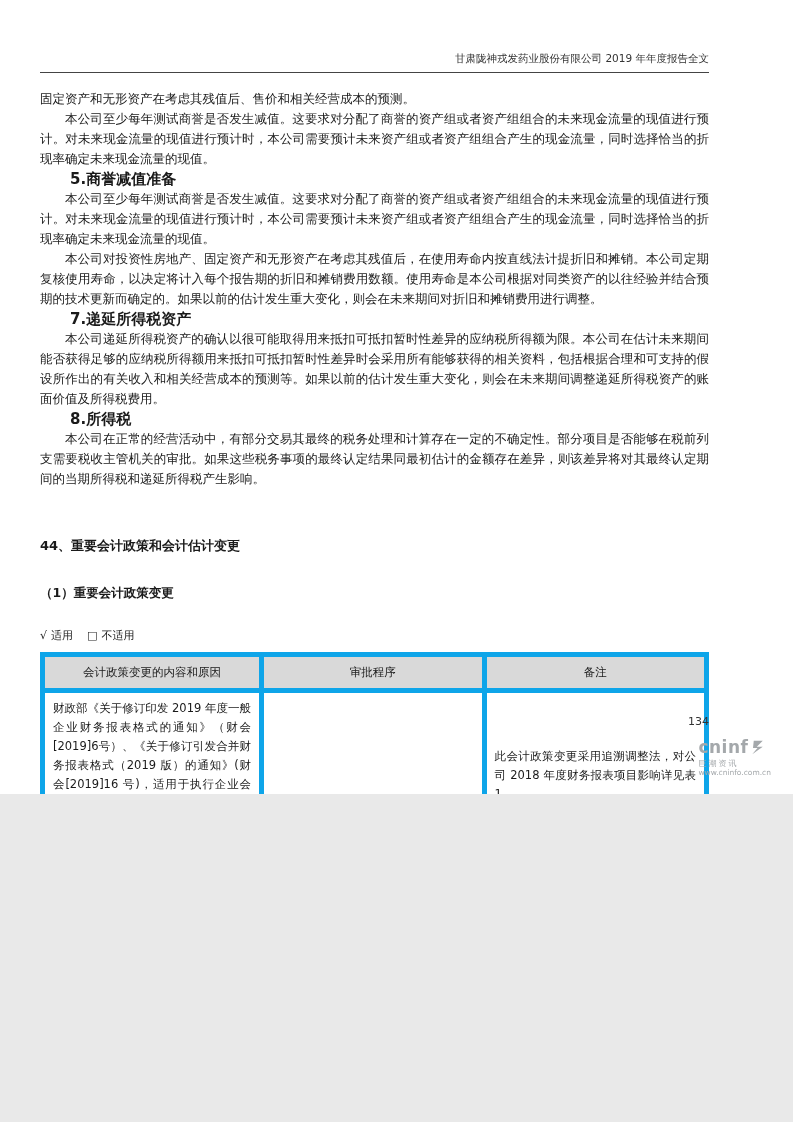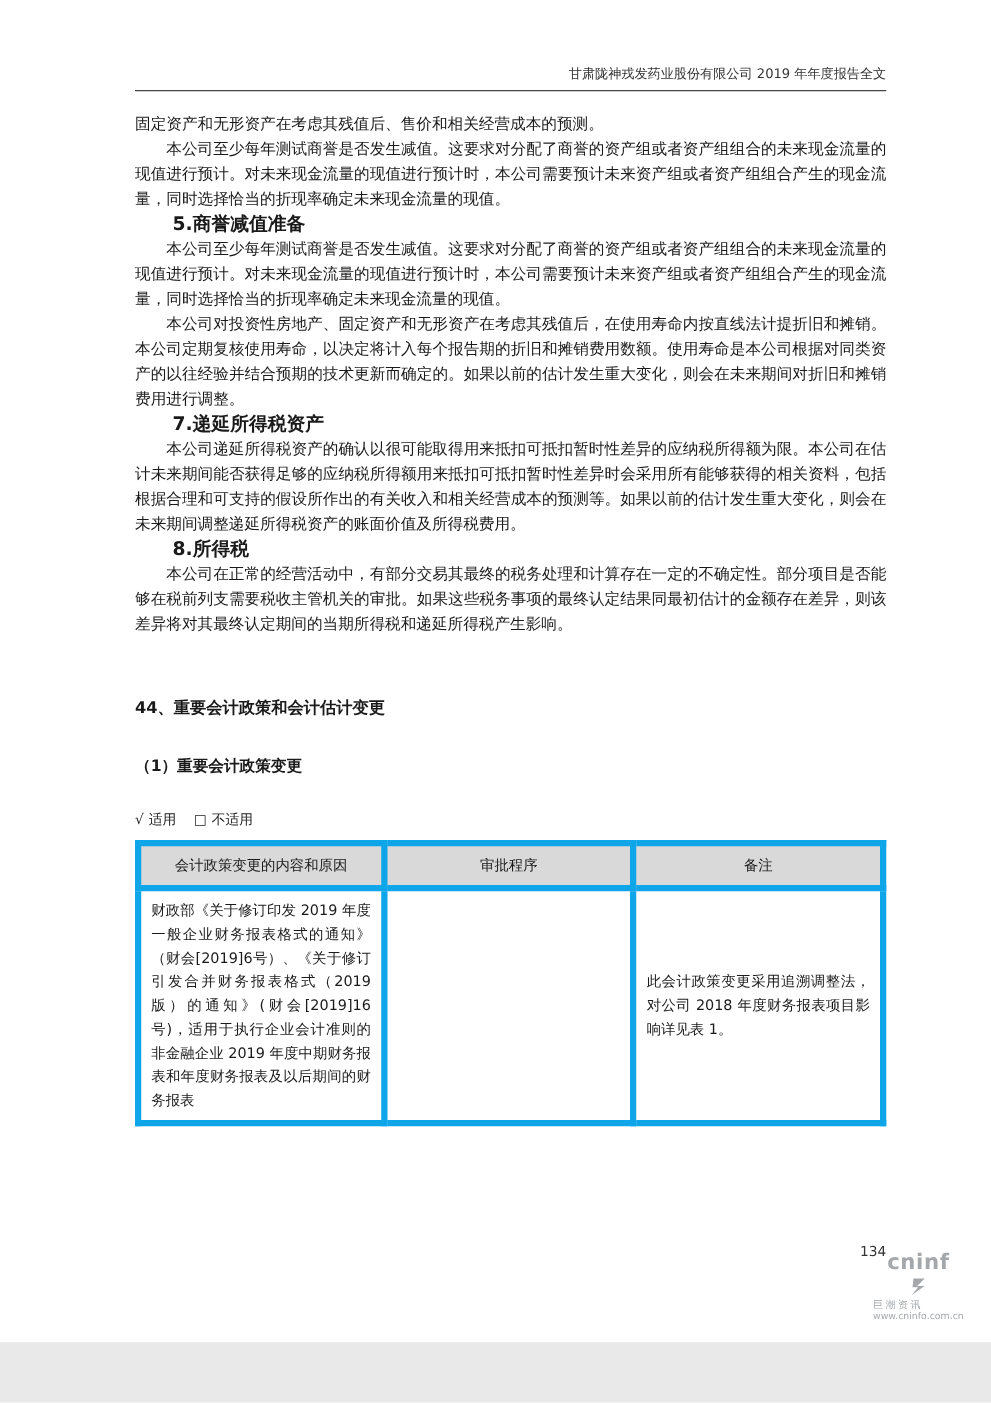--- a/index.html
+++ b/index.html
@@ -1,24 +1,24 @@
 <!DOCTYPE html>
 <html><head>
 <meta charset="utf-8">
 <style>
   * { margin:0; padding:0; box-sizing:border-box; }
   html,body { background:#e9e9e9; }
   .page {
     position:relative;
-    width:793px; height:1074px;
+    width:793px; height:794px;
     margin:0 auto;
     background:#ffffff;
     font-family:"DejaVu Sans","Liberation Sans",sans-serif;
     color:#1a1a1a;
-    padding:52px 84px 0 108px;
+    padding:52px 84px 0 40px;
   }
   .doc-header {
     text-align:right;
     font-size:10.5px;
     color:#333;
     padding-bottom:6px;
     border-bottom:1px solid #444;
     margin-bottom:16px;
   }
   .body-text { font-size:12.5px; line-height:20px; text-align:justify; }
@@ -81,21 +81,20 @@
     text-align:left;
     line-height:1.15;
   }
   .cninfo-wordmark {
     font-size:17px;
     font-weight:bold;
     letter-spacing:0.5px;
     display:flex;
     align-items:center;
     gap:2px;
-    flex-direction:column;
   }
   .cninfo-cn { font-size:8px; margin-top:2px; letter-spacing:2px; }
   .cninfo-url { font-size:7.5px; margin-top:1px; }
 </style>
 </head>
 <body>
 
 <div class="page">
 
   <div class="doc-header">甘肃陇神戎发药业股份有限公司 2019 年年度报告全文</div>

